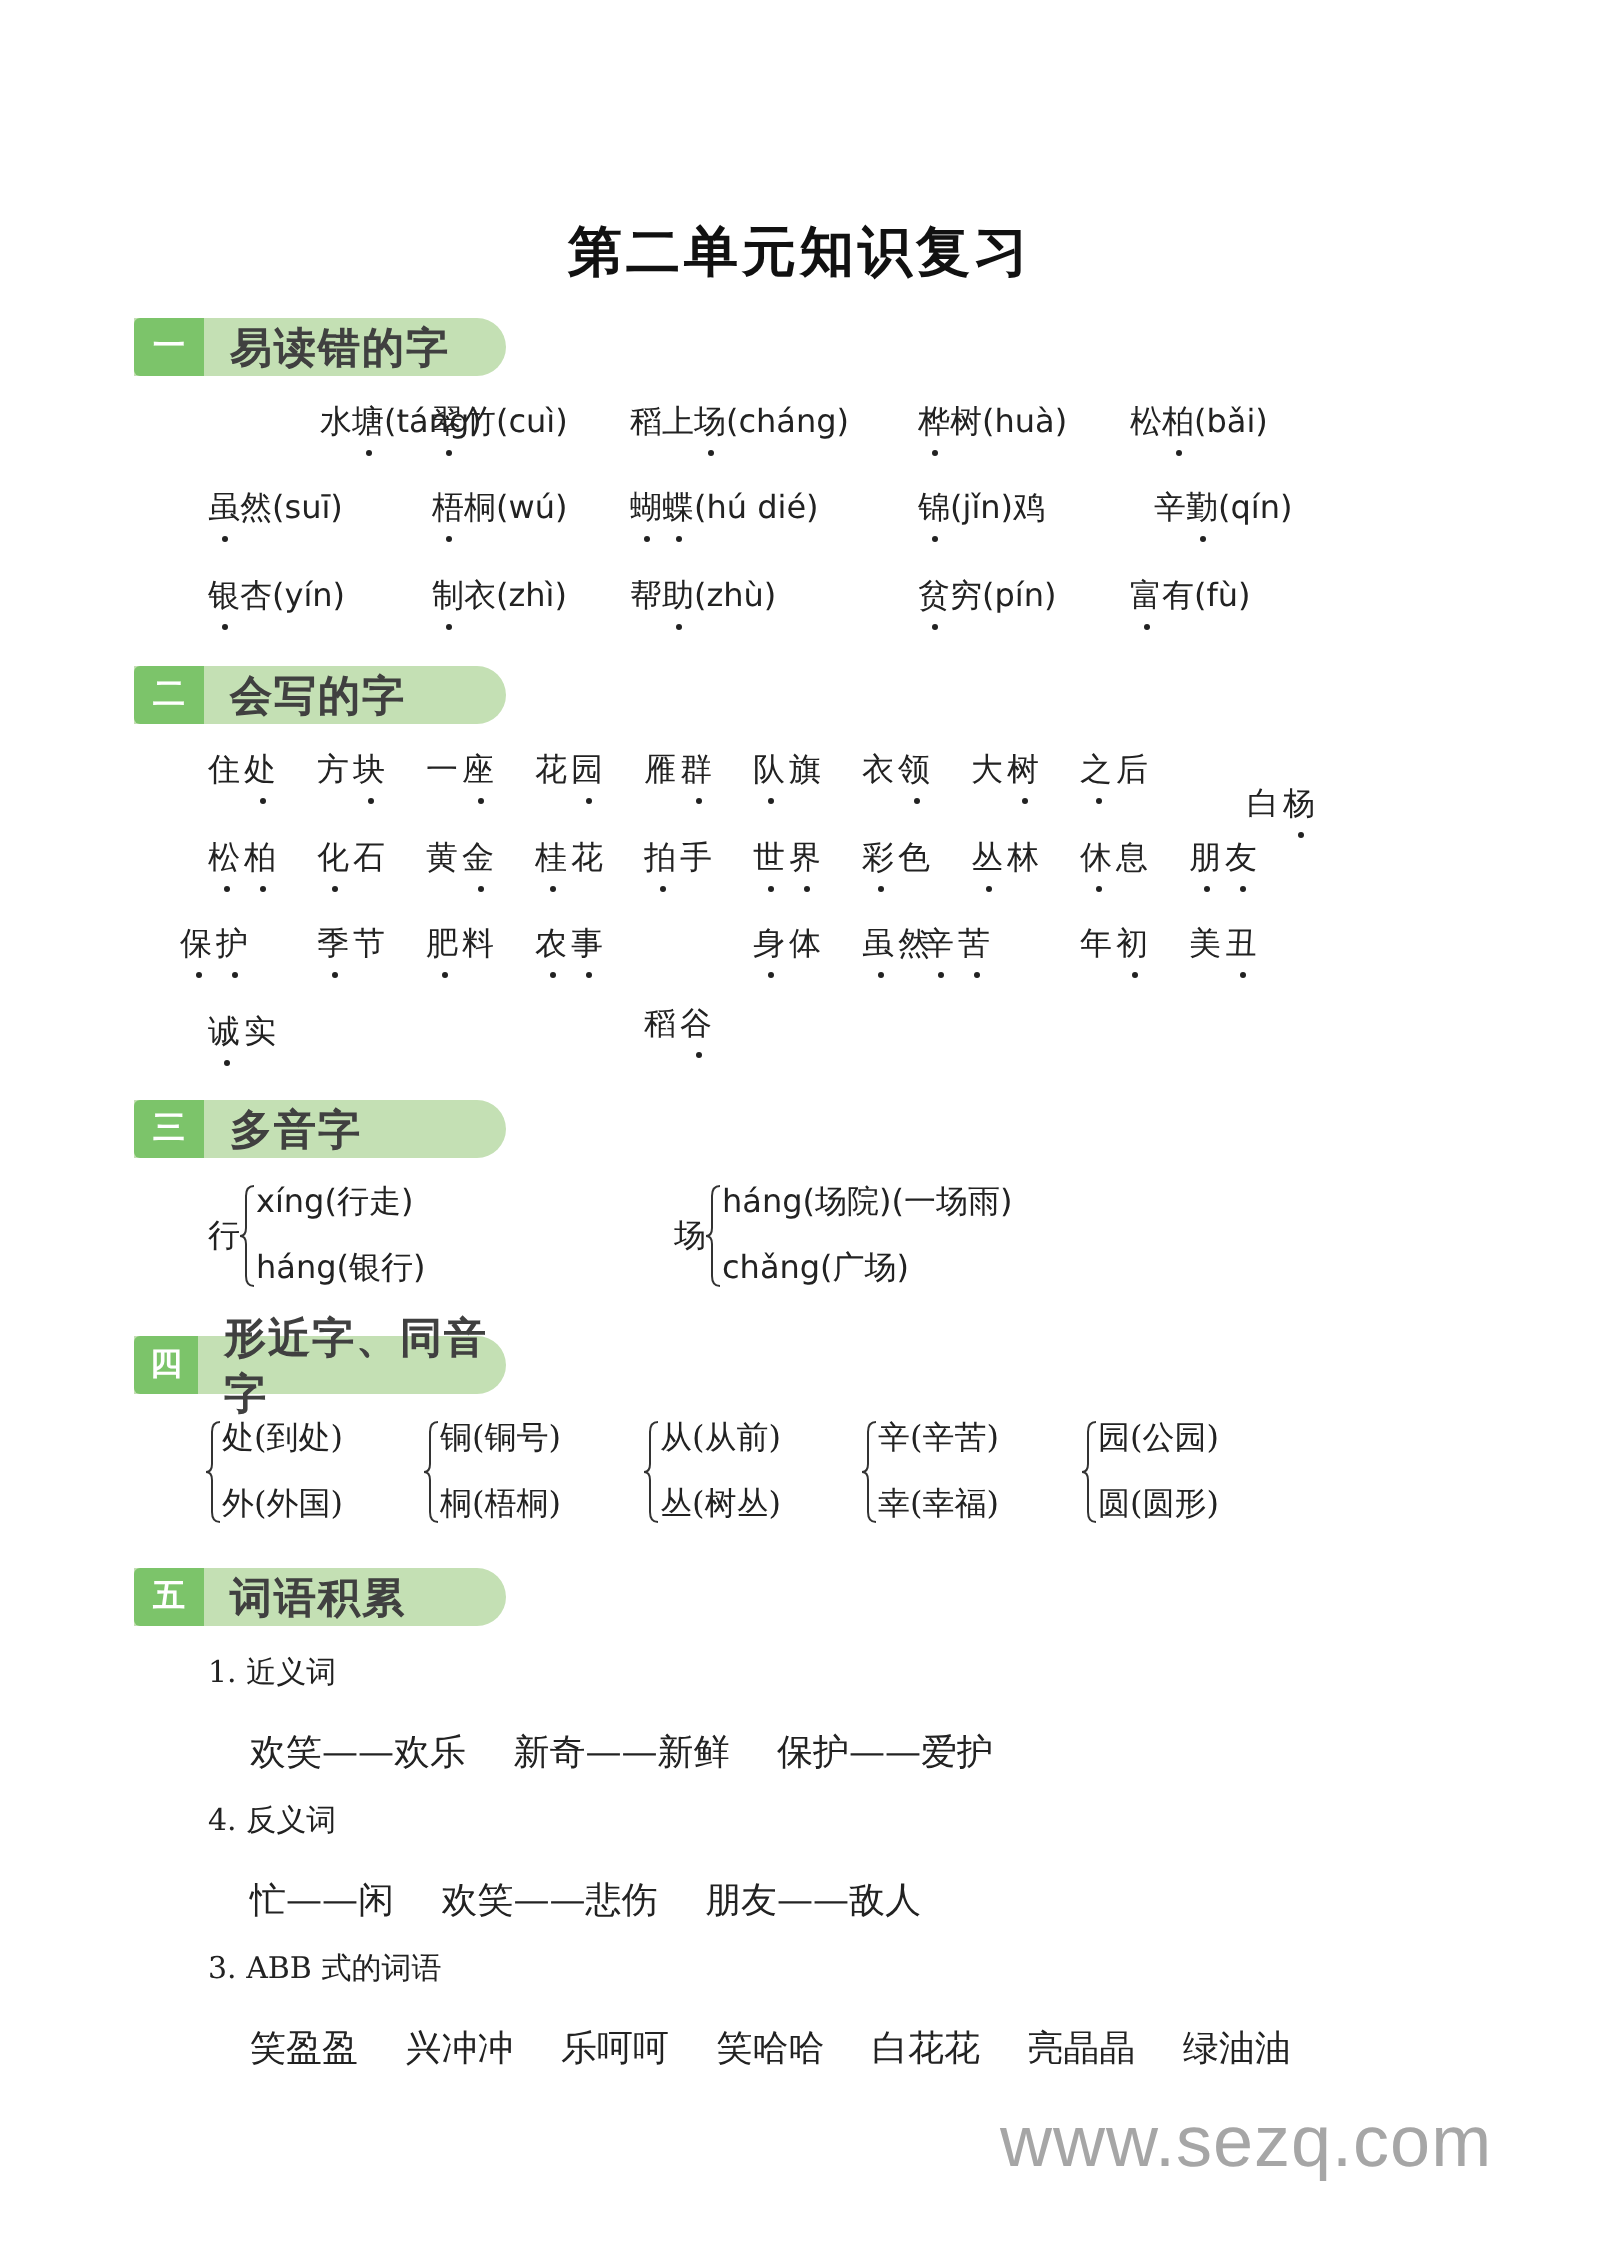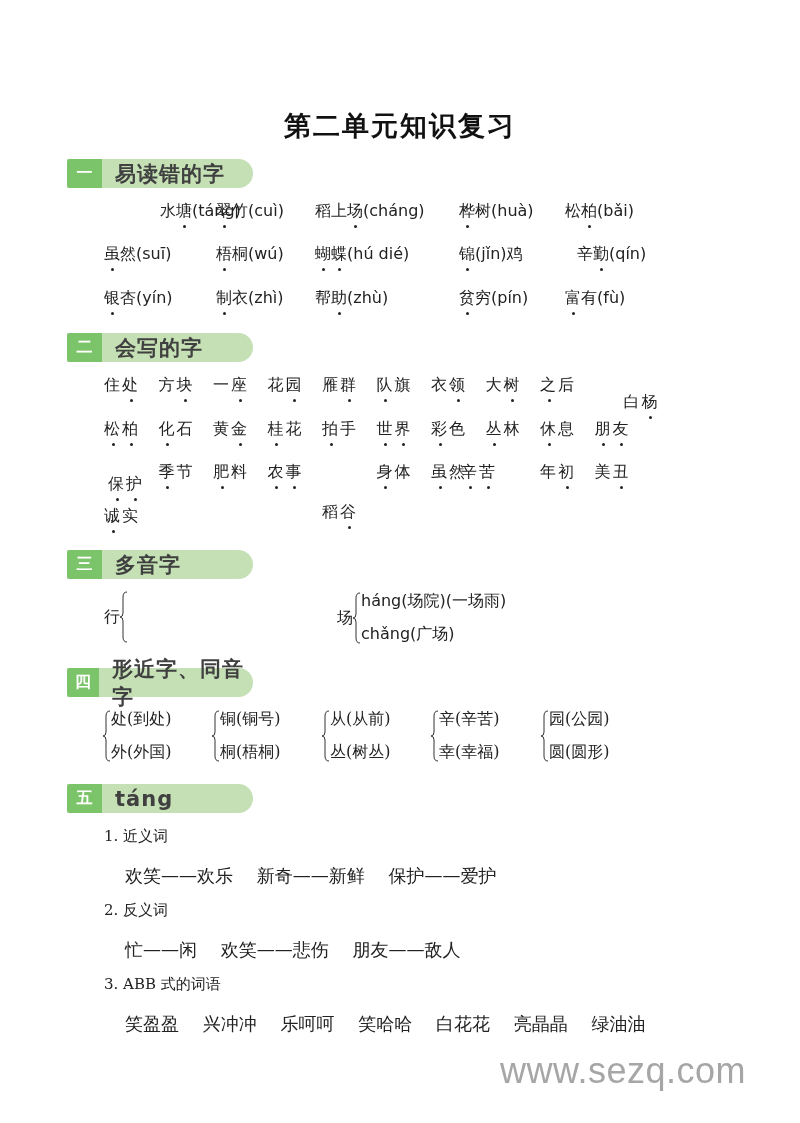--- a/index.html
+++ b/index.html
@@ -47,21 +47,21 @@
 <div class="sec-head" style="top:550px">
   <div class="sec-num">三</div>
   <div class="sec-label">多音字</div>
 </div>
 <div class="sec-head" style="top:668px">
   <div class="sec-num">四</div>
   <div class="sec-label">形近字、同音字</div>
 </div>
 <div class="sec-head" style="top:784px">
   <div class="sec-num">五</div>
-  <div class="sec-label">táng</div>
+  <div class="sec-label">词语积累</div>
 </div>
 
 <div id="misread">
     <div class="cell" style="left: 120px; top: 201px; margin-left: 40px;"><span>水</span><span class="d">塘</span><span class="py">(táng)</span></div>
     <div class="cell" style="left: 216px; top: 201px;"><span class="d">翠</span><span>竹</span><span class="py">(cuì)</span></div>
     <div class="cell" style="left: 315px; top: 201px;"><span>稻</span><span>上</span><span class="d">场</span><span class="py">(cháng)</span></div>
     <div class="cell" style="left: 459px; top: 201px;"><span class="d">桦</span><span>树</span><span class="py">(huà)</span></div>
     <div class="cell" style="left: 565px; top: 201px;"><span>松</span><span class="d">柏</span><span class="py">(bǎi)</span></div>
     <div class="cell" style="left: 104px; top: 244px;"><span class="d">虽</span><span>然</span><span class="py">(suī)</span></div>
     <div class="cell" style="left: 216px; top: 244px;"><span class="d">梧</span><span>桐</span><span class="py">(wú)</span></div>
@@ -89,38 +89,42 @@
     <div class="word" style="left: 104px; top: 419px;"><span class="d">松</span><span class="d">柏</span></div>
     <div class="word" style="left: 158.5px; top: 419px;"><span class="d">化</span><span>石</span></div>
     <div class="word" style="left: 213px; top: 419px;"><span>黄</span><span class="d">金</span></div>
     <div class="word" style="left: 267.5px; top: 419px;"><span class="d">桂</span><span>花</span></div>
     <div class="word" style="left: 322px; top: 419px;"><span class="d">拍</span><span>手</span></div>
     <div class="word" style="left: 376.5px; top: 419px;"><span class="d">世</span><span class="d">界</span></div>
     <div class="word" style="left: 431px; top: 419px;"><span class="d">彩</span><span>色</span></div>
     <div class="word" style="left: 485.5px; top: 419px;"><span class="d">丛</span><span>林</span></div>
     <div class="word" style="left: 540px; top: 419px;"><span class="d">休</span><span>息</span></div>
     <div class="word" style="left: 594.5px; top: 419px;"><span class="d">朋</span><span class="d">友</span></div>
-    <div class="word" style="left: 108px; top: 462px; margin-top: 12px;"><span class="d">保</span><span class="d">护</span></div>
+    <div class="word" style="left: 90px; top: 462px;"><span class="d">保</span><span class="d">护</span></div>
     <div class="word" style="left: 158.5px; top: 462px;"><span class="d">季</span><span>节</span></div>
     <div class="word" style="left: 213px; top: 462px;"><span class="d">肥</span><span>料</span></div>
     <div class="word" style="left: 267.5px; top: 462px; text-align: center;"><span class="d">农</span><span class="d">事</span></div>
     <div class="word" style="left: 322px; top: 462px; margin-top: 40px;"><span>稻</span><span class="d">谷</span></div>
     <div class="word" style="left: 376.5px; top: 462px;"><span class="d">身</span><span>体</span></div>
     <div class="word" style="left: 431px; top: 462px;"><span class="d">虽</span><span>然</span></div>
     <div class="word" style="left: 461px; top: 462px;"><span class="d">辛</span><span class="d">苦</span></div>
     <div class="word" style="left: 540px; top: 462px;"><span>年</span><span class="d">初</span></div>
     <div class="word" style="left: 594.5px; top: 462px;"><span>美</span><span class="d">丑</span></div>
     <div class="word" style="left: 104px; top: 506px;"><span class="d">诚</span><span>实</span></div>
   </div>
 
 <div class="brace-group" style="left:104px; top:591px">
   <span class="brace">行</span>
   <svg class="brace-svg" viewBox="0 0 8 52">
       <path d="M7 1 Q3 1 3 6 L3 22 Q3 26 0 26 Q3 26 3 30 L3 46 Q3 51 7 51" fill="none" stroke="#333" stroke-width="1"></path>
     </svg>
+  <div class="stack">
+    <span class="py">xíng(行走)</span>
+    <span class="py">háng(银行)</span>
+  </div>
 </div>
 <div class="brace-group" style="left:337px; top:591px">
   <span class="brace">场</span>
   <svg class="brace-svg" viewBox="0 0 8 52">
       <path d="M7 1 Q3 1 3 6 L3 22 Q3 26 0 26 Q3 26 3 30 L3 46 Q3 51 7 51" fill="none" stroke="#333" stroke-width="1"></path>
     </svg>
   <div class="stack">
     <span class="py">háng(场院)(一场雨)</span>
     <span class="py">chǎng(广场)</span>
   </div>
@@ -171,21 +175,21 @@
       <span>圆(圆形)</span>
     </div>
 </div>
 
 <div class="sub-h" style="top:827px">1. 近义词</div>
 <div class="wline" style="top:864px">
   <span>欢笑——欢乐</span>
   <span>新奇——新鲜</span>
   <span>保护——爱护</span>
 </div>
-<div class="sub-h" style="top:901px">2. 反义词</div>
+<div class="sub-h" style="top:901px">4. 反义词</div>
 <div class="wline" style="top:938px">
   <span>忙——闲</span>
   <span>欢笑——悲伤</span>
   <span>朋友——敌人</span>
 </div>
 <div class="sub-h" style="top:975px">3. ABB 式的词语</div>
 <div class="wline" style="top:1012px">
   <span>笑盈盈</span>
   <span>兴冲冲</span>
   <span>乐呵呵</span>

